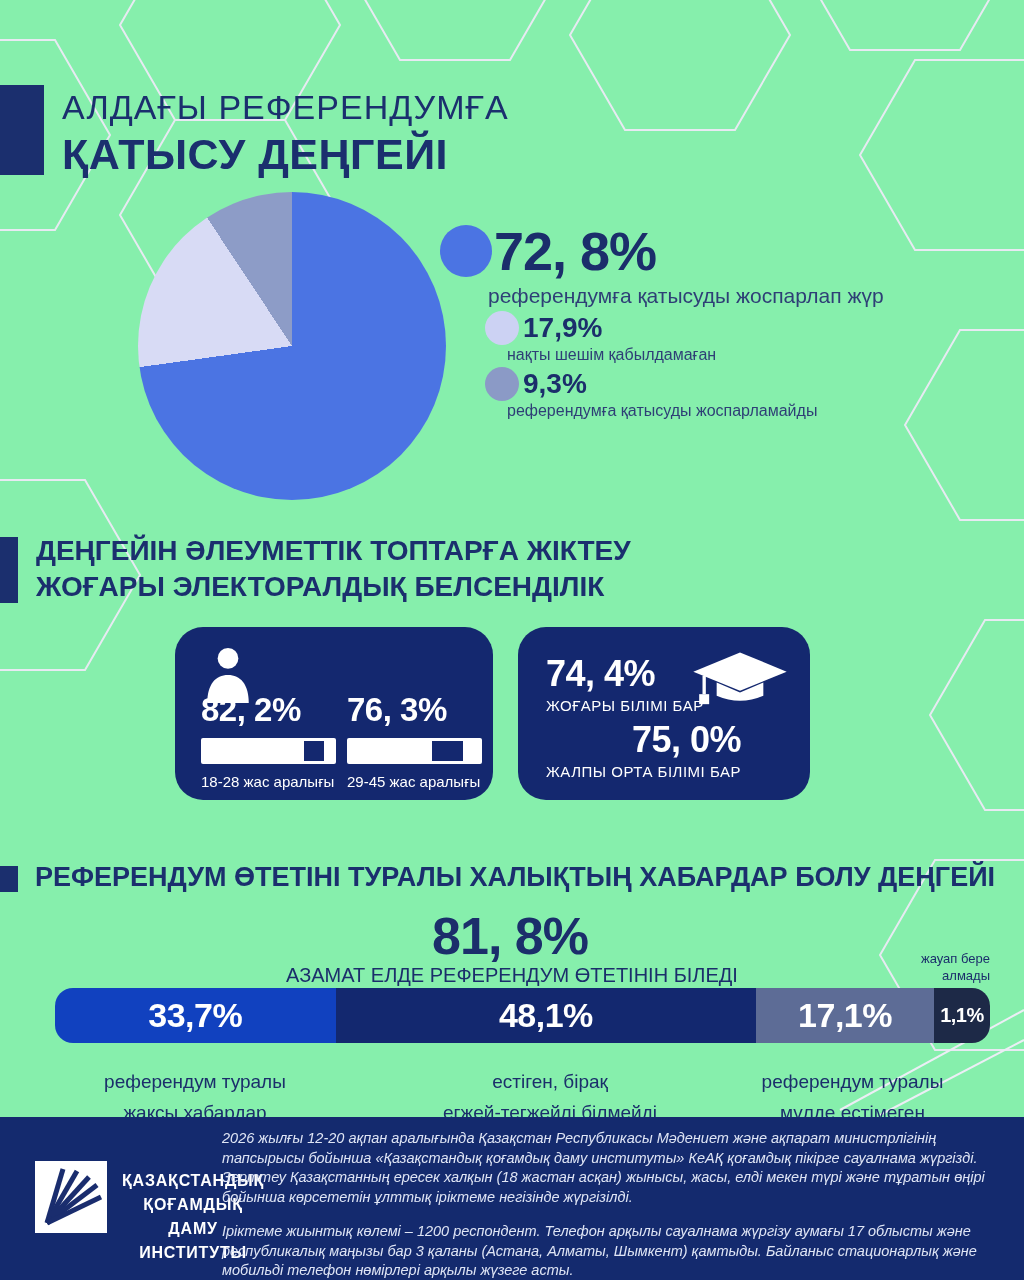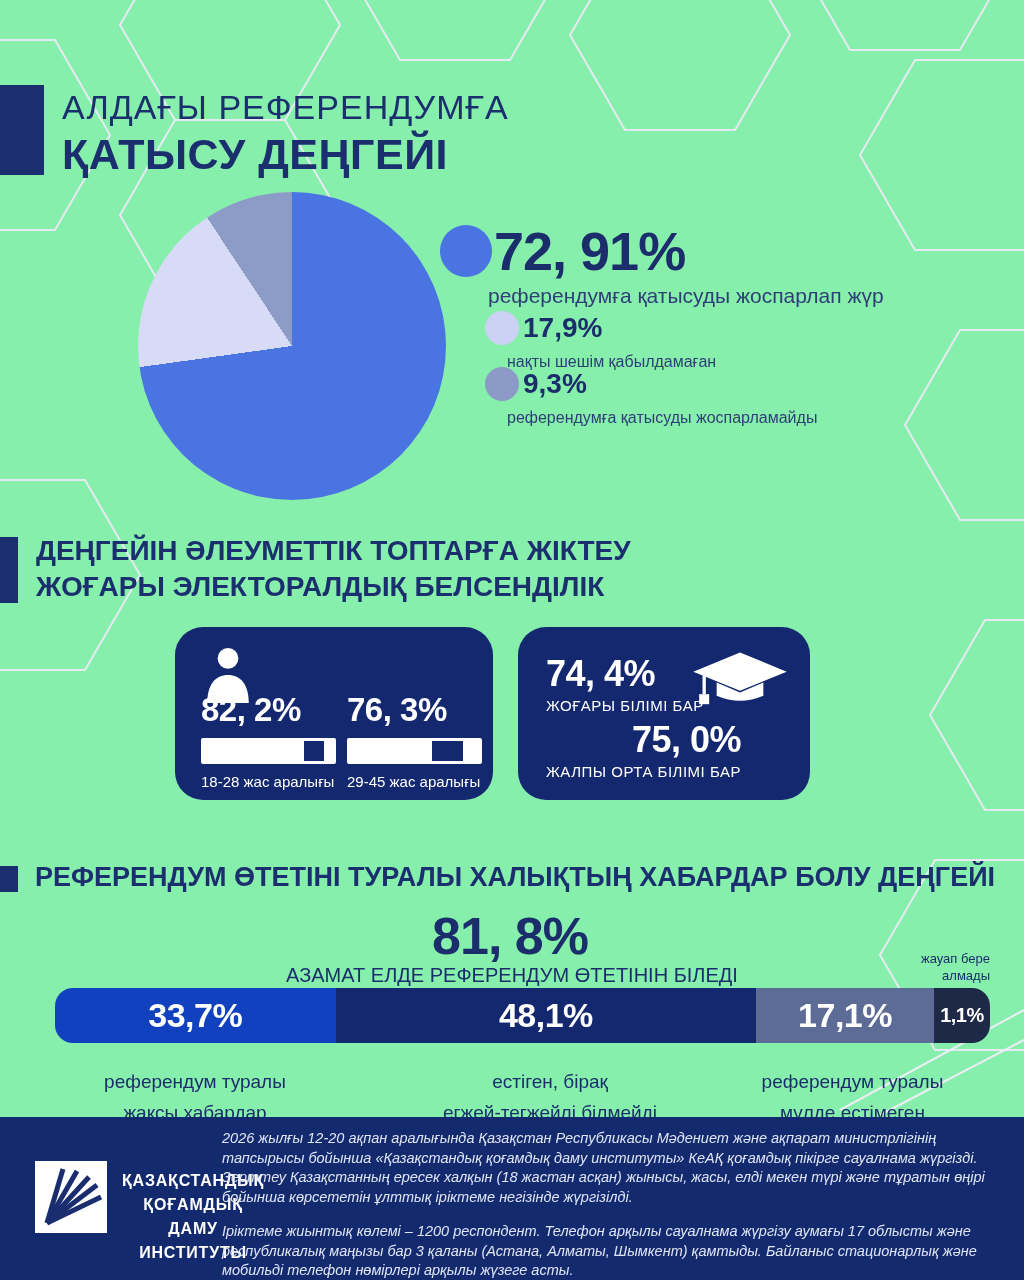--- a/index.html
+++ b/index.html
@@ -30,21 +30,21 @@
   .dot-big { width:52px; height:52px; border-radius:50%; background:#4b74e3; flex:0 0 auto; }
   .pct-big { font-size:54px; font-weight:800; letter-spacing:-1px; margin-left:2px; color:#1b2e6b; }
   .leg-main-label { margin-left:48px; margin-top:2px; font-size:21px; color:#2e3f76; }
   .leg-item { position:absolute; left:485px; }
   .leg-item-1 { top:311px; }
   .leg-item-2 { top:367px; }
   .dot-sm { width:34px; height:34px; border-radius:50%; flex:0 0 auto; }
   .dot-undecided { background:#ccd2f3; }
   .dot-no { background:#8b9ac6; }
   .pct-sm { font-size:28px; font-weight:800; margin-left:4px; color:#1b2e6b; }
-  .leg-item-label { margin-left:22px; margin-top:8px; font-size:16px; color:#2e3f76; }
+  .leg-item-label { margin-left:22px; margin-top:1px; font-size:16px; color:#2e3f76; }
 
   
   .s2-bar { position:absolute; left:0; top:537px; width:18px; height:66px; background:#1b2f6e; }
   .s2-title { position:absolute; left:36px; top:533px; font-size:28px; font-weight:800; line-height:1.3; color:#1b2f6e; }
 
   
   .card { position:absolute; top:627px; height:173px; background:#14286f; border-radius:28px; color:#fff; }
   .card-age { left:175px; width:318px; }
   .card-edu { left:518px; width:292px; }
   .person-icon { position:absolute; left:30px; top:20px; }
@@ -120,21 +120,21 @@
   <div class="title">
     <div class="title-l1">АЛДАҒЫ РЕФЕРЕНДУМҒА</div>
     <div class="title-l2">ҚАТЫСУ ДЕҢГЕЙІ</div>
   </div>
 
   <div class="pie"></div>
 
   <div class="leg-main">
     <div class="leg-row">
       <span class="dot-big"></span>
-      <span class="pct-big">72, 91%</span>
+      <span class="pct-big">72, 8%</span>
     </div>
     <div class="leg-main-label">референдумға қатысуды жоспарлап жүр</div>
   </div>
 
   <div class="leg-item leg-item-1">
     <div class="leg-row">
       <span class="dot-sm dot-undecided"></span>
       <span class="pct-sm">17,9%</span>
     </div>
     <div class="leg-item-label">нақты шешім қабылдамаған</div>

